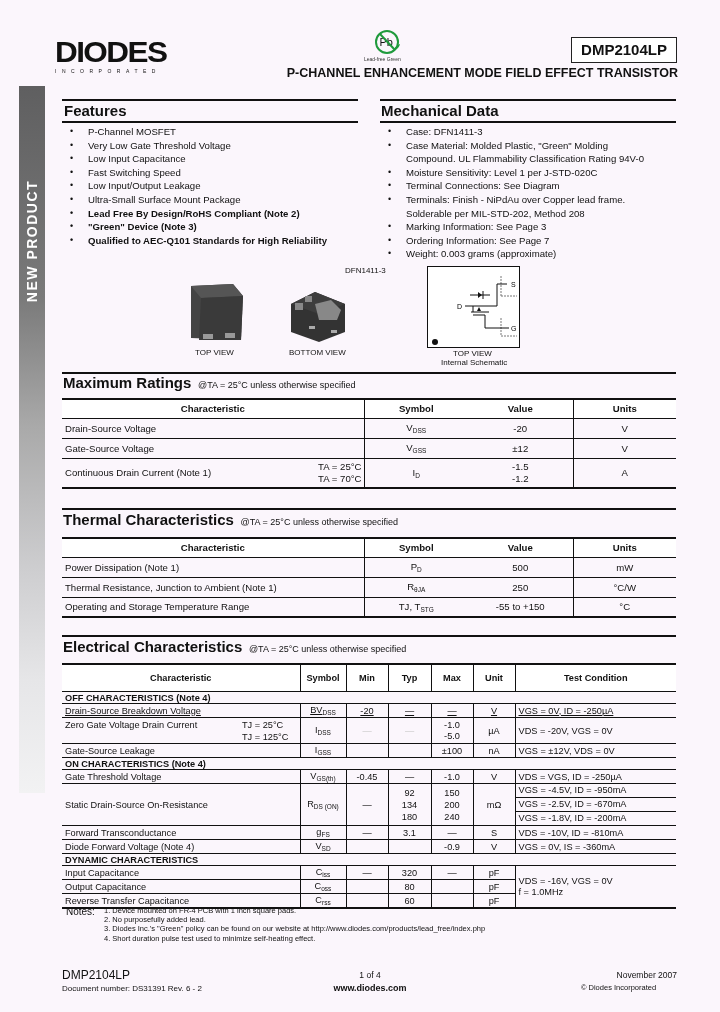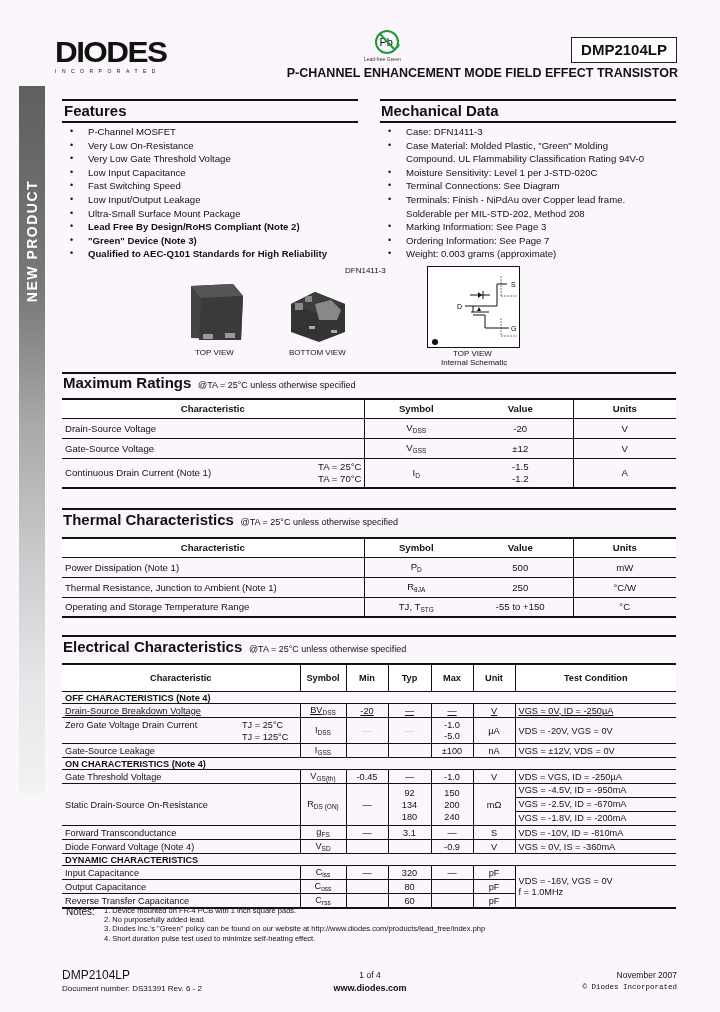--- a/index.html
+++ b/index.html
@@ -58,21 +58,20 @@
 </svg>
 <div class="abs pb-label">Lead-free Green</div>
 <div class="abs partbox">DMP2104LP</div>
 <div class="abs subtitle">P-CHANNEL ENHANCEMENT MODE FIELD EFFECT TRANSISTOR</div>
 
 <div class="abs sec-rule" style="left:62px;top:99px;width:296px;"></div>
 <div class="abs sec-title" style="left:64px;top:102px;">Features</div>
 <div class="abs sec-rule" style="left:62px;top:121px;width:296px;"></div>
 <ul class="abs bullets" style="left:62px;top:125px;width:300px;">
   <li>P-Channel MOSFET</li>
-  <li>Very Low On-Resistance</li>
   <li>Very Low Gate Threshold Voltage</li>
   <li>Low Input Capacitance</li>
   <li>Fast Switching Speed</li>
   <li>Low Input/Output Leakage</li>
   <li>Ultra-Small Surface Mount Package</li>
   <li class="b">Lead Free By Design/RoHS Compliant (Note 2)</li>
   <li class="b">"Green" Device (Note 3)</li>
   <li class="b">Qualified to AEC-Q101 Standards for High Reliability</li>
 </ul>
 
@@ -366,13 +365,13 @@
   <div>2.  No purposefully added lead.</div>
   <div>3.  Diodes Inc.'s "Green" policy can be found on our website at http://www.diodes.com/products/lead_free/index.php</div>
   <div>4.  Short duration pulse test used to minimize self-heating effect.</div>
 </div>
 
 <div class="abs" style="left:62px;top:968px;font-size:12px;">DMP2104LP</div>
 <div class="abs" style="left:62px;top:984px;font-size:8px;">Document number: DS31391 Rev. 6 - 2</div>
 <div class="abs" style="left:320px;top:970px;width:100px;text-align:center;font-size:8.5px;">1 of 4</div>
 <div class="abs" style="left:320px;top:983px;width:100px;text-align:center;font-size:9px;font-weight:bold;">www.diodes.com</div>
 <div class="abs" style="left:560px;top:970px;width:117px;text-align:right;font-size:8.5px;">November 2007</div>
-<div class="abs" style="left:560px;top:983px;width:117px;text-align:right;font-size:7.5px;font-family:Liberation Mono, monospace;">© Diodes Incorporated</div>
+<div class="abs" style="left:560px;top:983px;width:117px;text-align:center;font-size:7.5px;">© Diodes Incorporated</div>
 
 </body></html>

